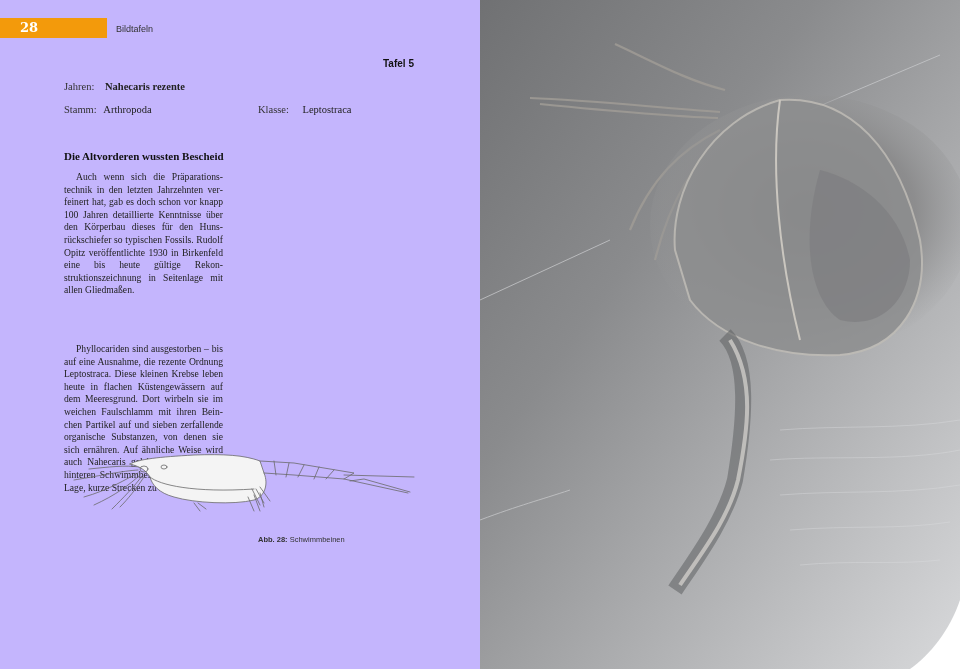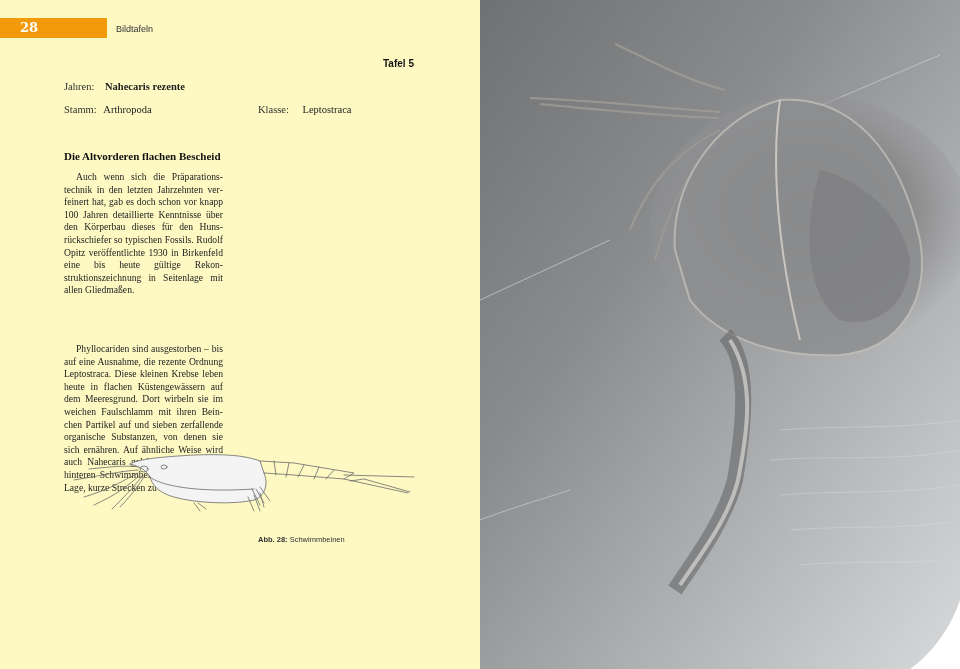--- a/index.html
+++ b/index.html
@@ -1,19 +1,19 @@
 <!DOCTYPE html>
 <html><head>
   <meta charset="utf-8">
   <style>
     * { margin: 0; padding: 0; box-sizing: border-box; }
     html, body { width: 960px; height: 669px; overflow: hidden; background: #ffffff; }
     body { position: relative; font-family: "DejaVu Serif", "Liberation Serif", serif; color: #1a1a1a; }
 
-    .page-left { position: absolute; left: 0; top: 0; width: 496px; height: 669px; background: #fef9c3; }
+    .page-left { position: absolute; left: 0; top: 0; width: 496px; height: 669px; background: #c4b5fd; }
 
     .page-num-bar {
       position: absolute; left: 0; top: 18px; width: 107px; height: 20px;
       background: #f39a0b; color: #ffffff;
       font-family: "DejaVu Serif", "Liberation Serif", serif;
       font-size: 13px; font-weight: bold; line-height: 20px;
       padding-left: 20px;
     }
     .running-head {
       position: absolute; left: 116px; top: 24px;
@@ -75,21 +75,21 @@
   </div>
   <div class="meta-row phylum-row">
     <span class="meta-label">Stamm:</span>
     <span class="meta-value">Arthropoda</span>
   </div>
   <div class="meta-row class-row">
     <span class="meta-label">Klasse:</span>
     <span class="meta-value">Leptostraca</span>
   </div>
 
-  <div class="section-heading">Die Altvorderen flachen Bescheid</div>
+  <div class="section-heading">Die Altvorderen wussten Bescheid</div>
 
   <div class="body-text para-1">
     <p>Auch wenn sich die Präparations­technik in den letzten Jahrzehnten ver­feinert hat, gab es doch schon vor knapp 100 Jahren detaillierte Kenntnisse über den Körperbau dieses für den Huns­rückschiefer so typischen Fossils. Rudolf Opitz veröffentlichte 1930 in Birken­feld eine bis heute gültige Rekon­struktionszeichnung in Seitenlage mit allen Gliedmaßen.</p>
   </div>
   <div class="body-text para-2">
     <p>Phyllocariden sind ausgestorben – bis auf eine Ausnahme, die rezente Ordnung Leptostraca. Diese kleinen Krebse leben heute in flachen Küstengewässern auf dem Meeresgrund. Dort wirbeln sie im weichen Faulschlamm mit ihren Bein­chen Partikel auf und sieben zerfallende organische Substanzen, von denen sie sich ernähren. Auf ähnliche Weise wird auch Nahecaris gelebt haben. Mit den hinteren Schwimmbeinen war er in der Lage, kurze Strecken zu schwimmen.</p>
   </div>
 
   <div class="figure">
     <svg viewBox="0 0 356 80">

